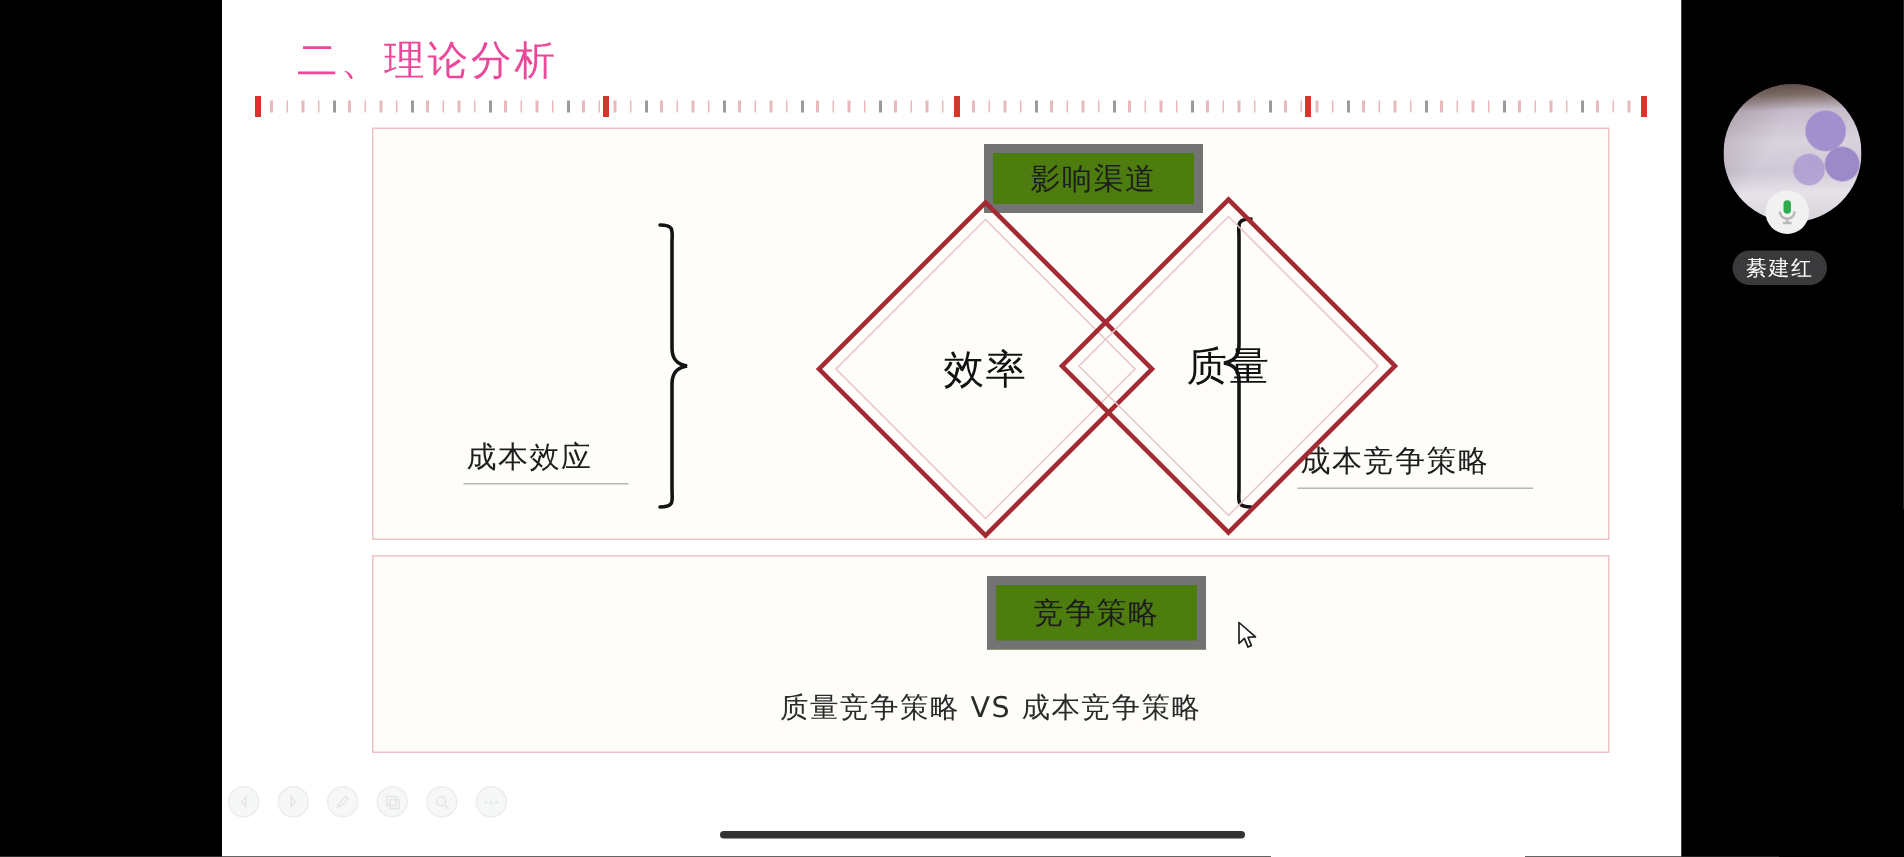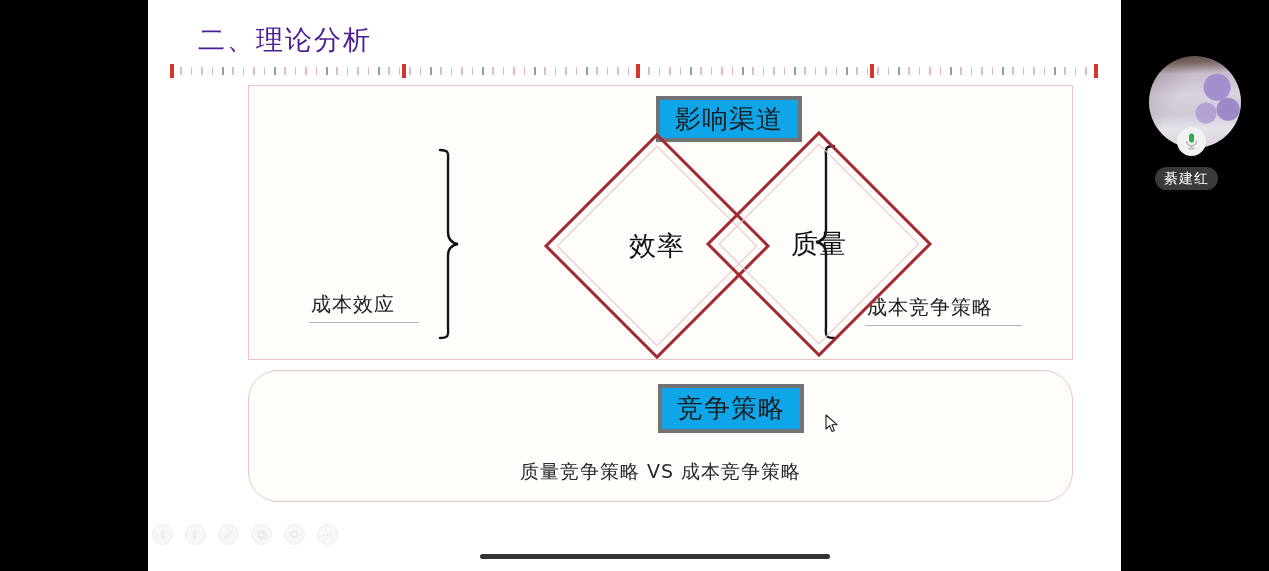--- a/index.html
+++ b/index.html
@@ -33,21 +33,21 @@
     overflow: hidden;
   }
 
   
   .slide-heading {
     position: absolute;
     left: 50px;
     top: 22px;
     font-size: 27px;
     letter-spacing: 2px;
-    color: #4c1d95;
+    color: #ec4899;
     font-family: Liberation Mono, monospace;
     font-weight: 400;
     white-space: nowrap;
   }
 
   
   .ruler {
     position: absolute;
     left: 22px;
     top: 64px;
@@ -82,32 +82,31 @@
     left: 100px;
     top: 85px;
     width: 825px;
     height: 275px;
   }
   #panel-strategy {
     left: 100px;
     top: 370px;
     width: 825px;
     height: 132px;
-    border-radius: 30px;
   }
 
   
   .boxed-title {
     position: absolute;
-    border: 4px solid #737373;
-    background: #0ea5e9;
+    border: 6px solid #737373;
+    background: #4d7c0f;
     display: flex;
     align-items: center;
     justify-content: center;
-    font-size: 26px;
+    font-size: 20px;
     color: #1d1d1d;
     letter-spacing: 1px;
     font-family: "DejaVu Sans", "Liberation Sans", sans-serif;
     box-sizing: border-box;
     white-space: nowrap;
   }
   #title-channel {
     left: 407px;
     top: 10px;
     width: 146px;

